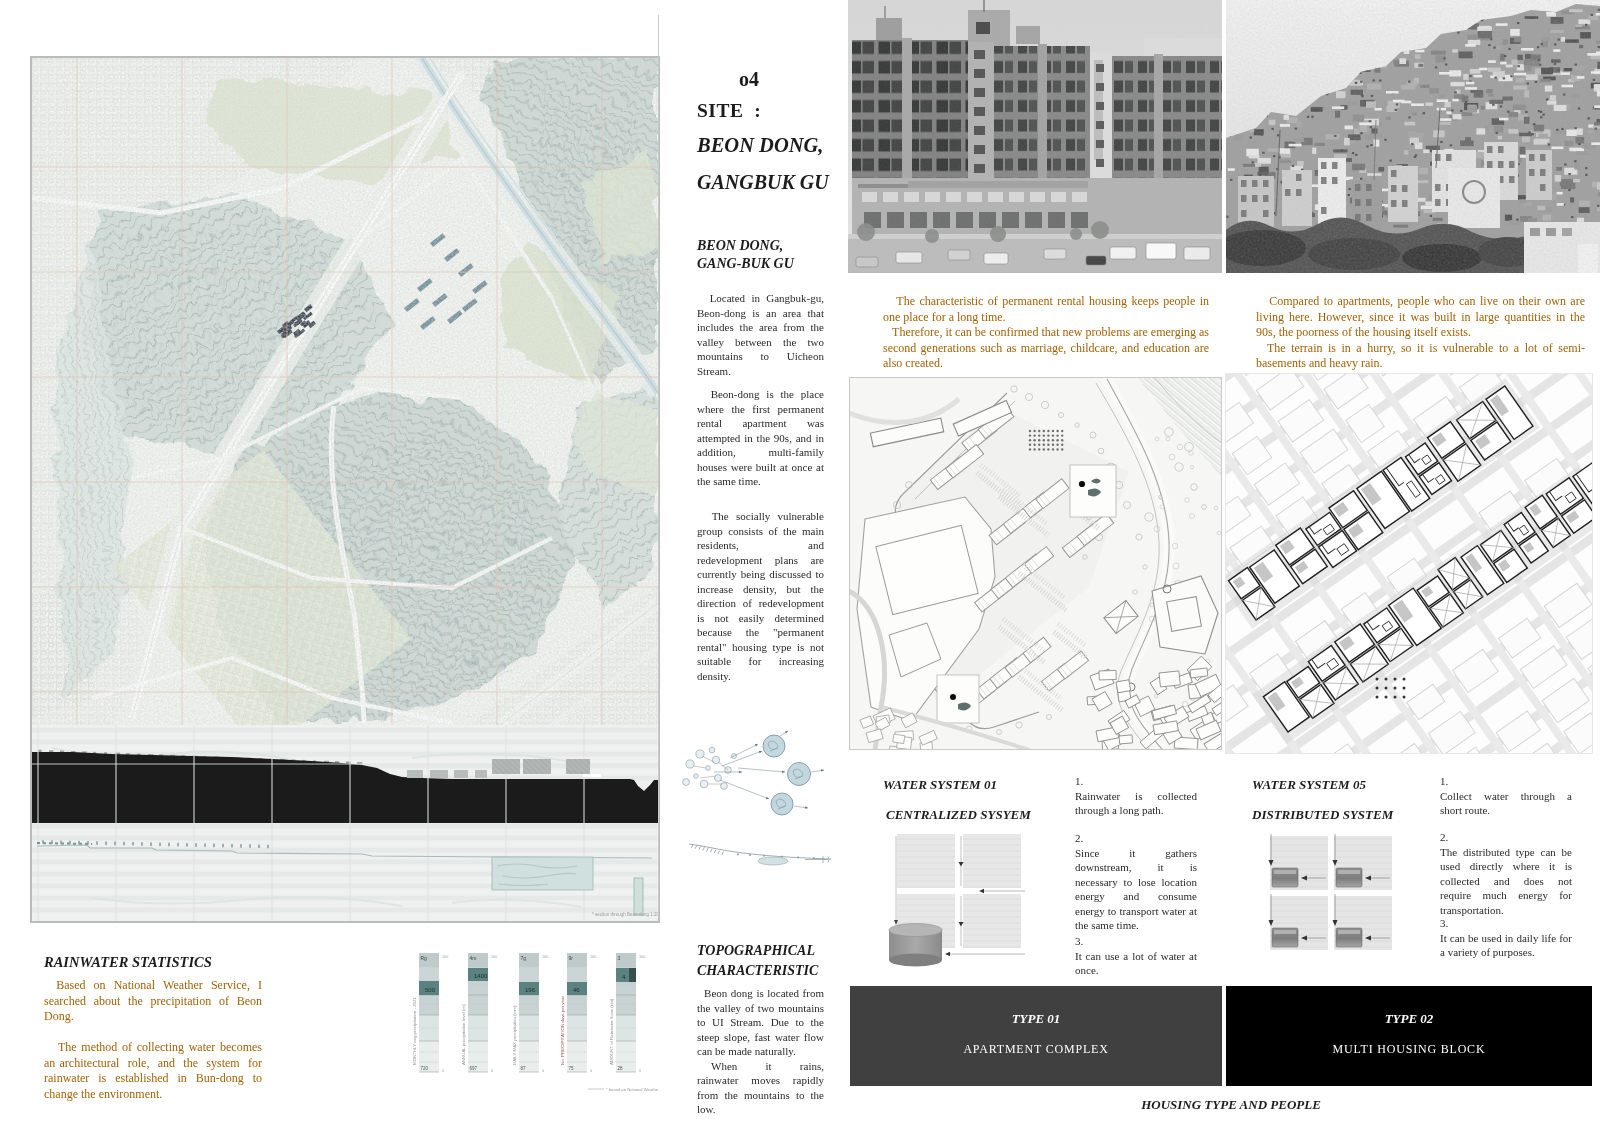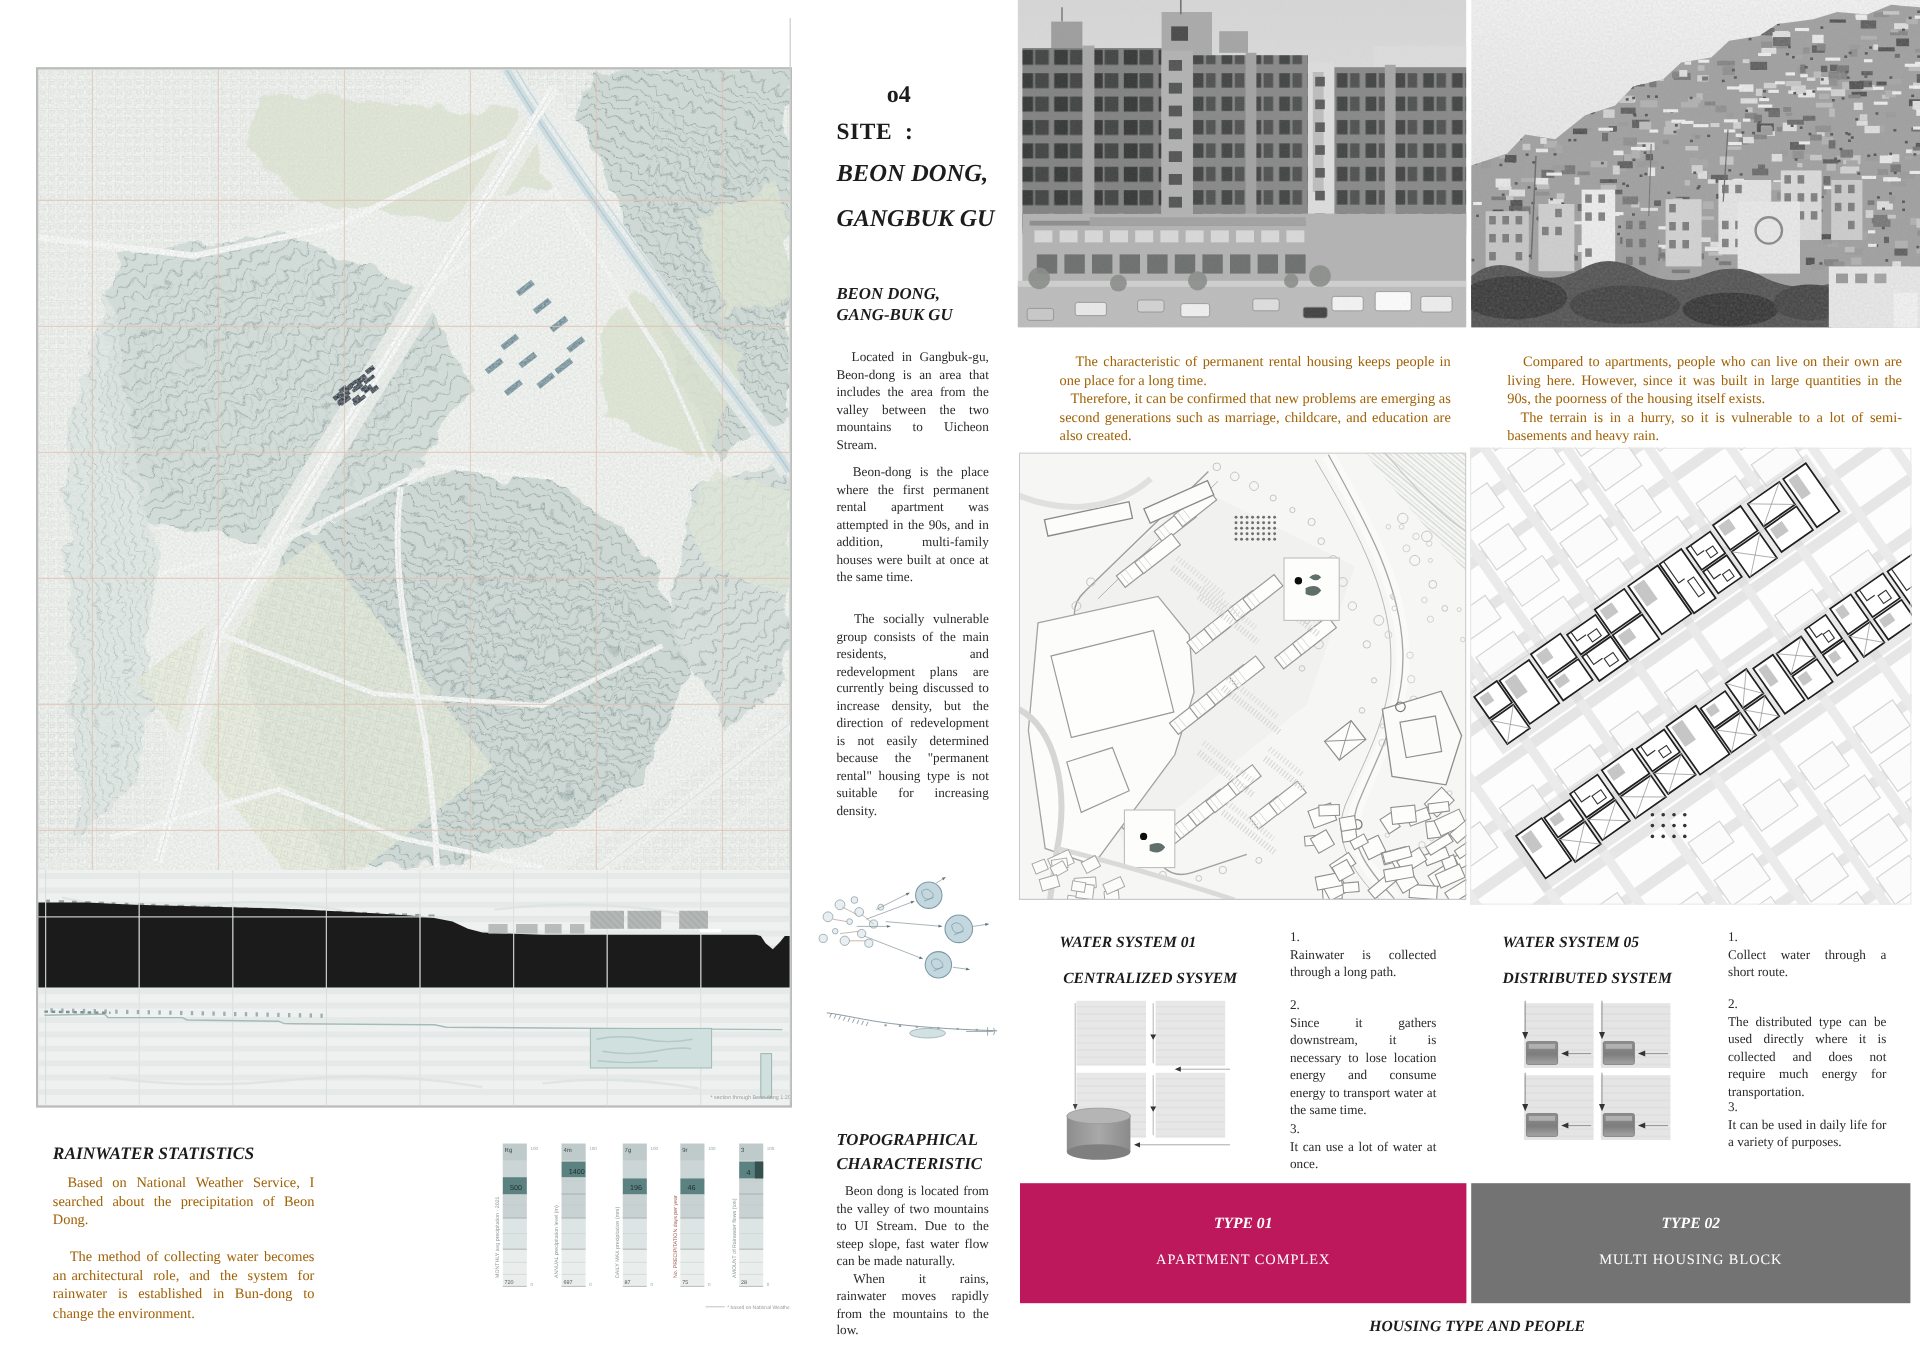--- a/index.html
+++ b/index.html
@@ -2200,26 +2200,26 @@
       <polygon points="103,108 109,105.5 109,110.5" fill="#333"></polygon>
     </svg>
 </div>
 
 <div class="abs just body-txt" style="left:1440px;top:774px;width:132px;">1.<br>Collect&nbsp;&nbsp;water&nbsp;&nbsp;through&nbsp;&nbsp;a short route.</div>
 
 <div class="abs just body-txt" style="left:1440px;top:830px;width:132px;">2.<br>The distributed type can be used&nbsp;&nbsp;directly&nbsp;&nbsp;where&nbsp;&nbsp;it&nbsp;&nbsp;is collected&nbsp;&nbsp;and&nbsp;&nbsp;does&nbsp;&nbsp;not require&nbsp;&nbsp;much&nbsp;&nbsp;energy&nbsp;&nbsp;for transportation.</div>
 
 <div class="abs just body-txt" style="left:1440px;top:916px;width:132px;">3.<br>It can be used in daily life for a variety of purposes.</div>
 
-<div class="abs" style="left:850px;top:986px;width:372px;height:100px;background:#be185d;color:#fff;">
+<div class="abs" style="left:850px;top:986px;width:372px;height:100px;background:#404040;color:#fff;">
   <div class="abs h-it" style="left:0;top:25px;width:372px;text-align:center;font-size:13px;">TYPE 01</div>
   <div class="abs" style="left:0;top:56px;width:372px;text-align:center;font-size:12px;letter-spacing:0.8px;">APARTMENT COMPLEX</div>
 </div>
 
-<div class="abs" style="left:1226px;top:986px;width:366px;height:100px;background:#737373;color:#fff;">
+<div class="abs" style="left:1226px;top:986px;width:366px;height:100px;background:#000000;color:#fff;">
   <div class="abs h-it" style="left:0;top:25px;width:366px;text-align:center;font-size:13px;">TYPE 02</div>
   <div class="abs" style="left:0;top:56px;width:366px;text-align:center;font-size:12px;letter-spacing:0.8px;">MULTI HOUSING BLOCK</div>
 </div>
 
 <div class="abs h-it" style="left:1050px;top:1097px;width:362px;text-align:center;font-size:13px;">HOUSING TYPE AND PEOPLE</div>
 
 <div class="abs h-it" style="left:44px;top:954px;font-size:14.5px;">RAINWATER STATISTICS</div>
 
 <div class="abs just cap-txt" style="left:44px;top:978px;width:218px;">&nbsp;&nbsp;&nbsp;Based&nbsp;&nbsp;on&nbsp;&nbsp;National&nbsp;&nbsp;Weather&nbsp;&nbsp;Service,&nbsp;&nbsp;I searched&nbsp;&nbsp;about&nbsp;&nbsp;the&nbsp;&nbsp;precipitation&nbsp;&nbsp;of&nbsp;&nbsp;Beon Dong.</div>
 

